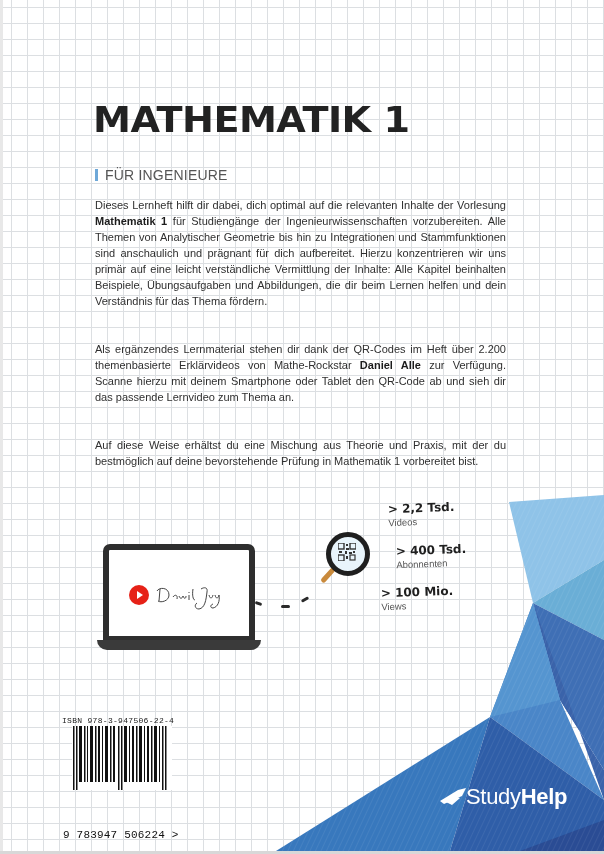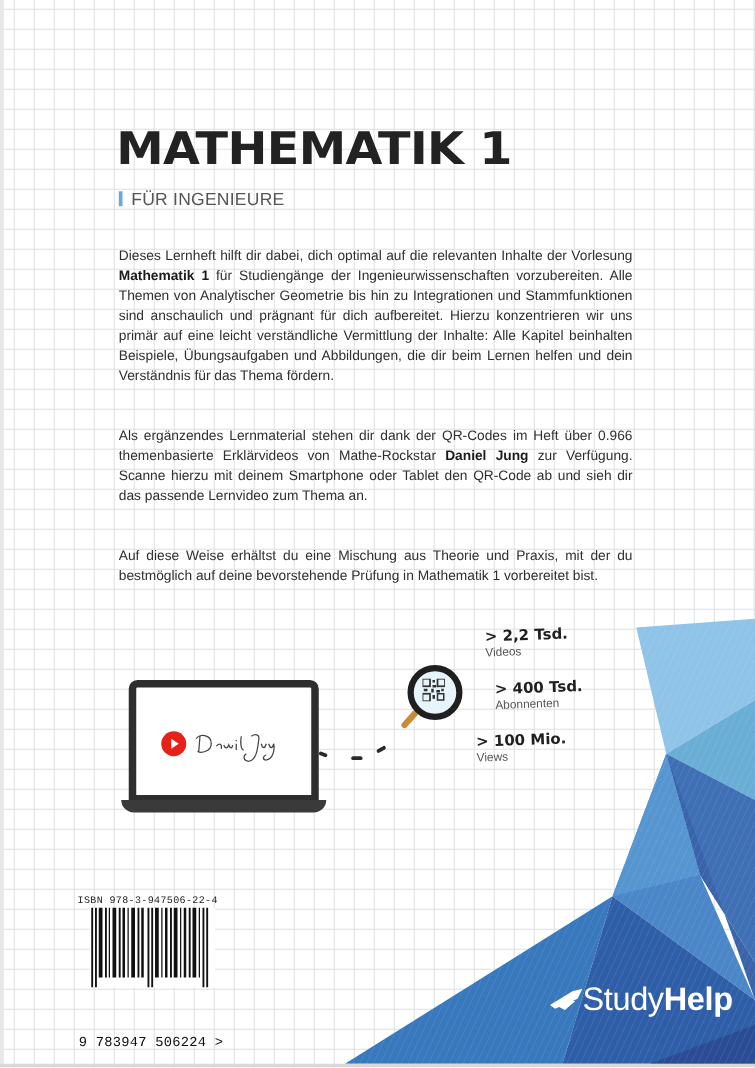--- a/index.html
+++ b/index.html
@@ -17,21 +17,21 @@
   .left-edge { position:absolute; left:0; top:0; width:3px; height:854px; background:#e8e8e8; }
   .bottom-edge { position:absolute; left:0; bottom:0; width:604px; height:3px; background:#d8d8d8; }
 
   .title {
     position:absolute; left:93px; top:102px;
     font-family:"DejaVu Sans", sans-serif; font-weight:bold;
     font-size:36px; letter-spacing:-0.5px; color:#222222; line-height:1;
     transform:scaleX(1.06); transform-origin:left top;
   }
   .subtitle {
-    position:absolute; left:95px; top:151px;
+    position:absolute; left:95px; top:167px;
     font-size:14px; color:#555; letter-spacing:0.2px; line-height:16px;
     display:flex; align-items:center;
   }
   .subtitle .bar { width:3px; height:12px; background:#6ea8d8; margin-right:7px; }
 
   .body-text {
     position:absolute; left:95px; width:411px;
     font-size:11px; line-height:16px; color:#2f2f2f;
     text-align:justify;
   }
@@ -85,21 +85,21 @@
   }
   .barcode { position:absolute; left:72px; top:726px; }
   .isbn-digits {
     position:absolute; left:63px; top:783px;
     font-family:"Liberation Mono", monospace; font-size:11px; color:#111; letter-spacing:0.2px;
     background:transparent;
     margin-top:46px;
   }
 
   .logo { position:absolute; left:440px; top:784px; display:flex; align-items:center; color:#fff; }
-  .logo-text { font-size:26px; letter-spacing:-0.3px; }
+  .logo-text { font-size:22px; letter-spacing:-0.3px; }
   .logo-text .light { font-weight:normal; }
   .logo-text .bold { font-weight:bold; }
 </style>
 </head>
 <body>
 
 <div class="left-edge"></div>
 
 <svg class="poly" width="604" height="854" viewBox="0 0 604 854">
   <defs>
@@ -126,21 +126,21 @@
 <div class="title">MATHEMATIK 1</div>
 <div class="subtitle">
   <span class="bar"></span>
   <span>FÜR INGENIEURE</span>
 </div>
 
 <div class="body-text" id="p1">
   <span>Dieses Lernheft hilft dir dabei, dich optimal auf die relevanten Inhalte der Vorlesung </span><b>Mathematik 1</b><span> für Studiengänge der Ingenieurwissenschaften vorzubereiten. Alle Themen von Analytischer Geometrie bis hin zu Integrationen und Stammfunktionen sind anschaulich und prägnant für dich aufbereitet. Hierzu konzentrieren wir uns primär auf eine leicht verständliche Vermittlung der Inhalte: Alle Kapitel beinhalten Beispiele, Übungsaufgaben und Abbildungen, die dir beim Lernen helfen und dein Verständnis für das Thema fördern.</span>
 </div>
 <div class="body-text" id="p2">
-  <span>Als ergänzendes Lernmaterial stehen dir dank der QR-Codes im Heft über 0.966 themenbasierte Erklärvideos von Mathe-Rockstar </span><b>Daniel Jung</b><span> zur Verfügung. Scanne hierzu mit deinem Smartphone oder Tablet den QR-Code ab und sieh dir das passende Lernvideo zum Thema an.</span>
+  <span>Als ergänzendes Lernmaterial stehen dir dank der QR-Codes im Heft über 2.200 themenbasierte Erklärvideos von Mathe-Rockstar </span><b>Daniel Alle</b><span> zur Verfügung. Scanne hierzu mit deinem Smartphone oder Tablet den QR-Code ab und sieh dir das passende Lernvideo zum Thema an.</span>
 </div>
 <div class="body-text" id="p3">Auf diese Weise erhältst du eine Mischung aus Theorie und Praxis, mit der du bestmöglich auf deine bevorstehende Prüfung in Mathematik 1 vorbereitet bist.</div>
 
 <div class="laptop-screen"></div>
 <div class="laptop-base"></div>
 <div class="yt-play"></div>
 <svg class="signature" width="75" height="30" viewBox="0 0 75 30">
   <path d="M2,8 C4,4 14,4 14,12 C14,18 6,20 3,18 M5,6 L4,18 M18,14 c2,-3 5,-2 4,2 M24,13 c1,3 3,3 4,0 c1,3 3,3 3,0 M34,12 l0,5 M34,9 l0,1 M38,6 c-1,6 0,11 2,11" fill="none" stroke="#444" stroke-width="1"></path>
   <path d="M46,6 c3,-2 7,-2 6,3 c-1,8 -2,16 -8,17 c-4,0 -5,-4 -2,-6 M54,12 c1,4 3,4 4,0 M60,12 c1,4 3,4 4,0 c1,6 -1,12 -6,13 c-3,0 -3,-3 0,-4" fill="none" stroke="#444" stroke-width="1"></path>
 </svg>

